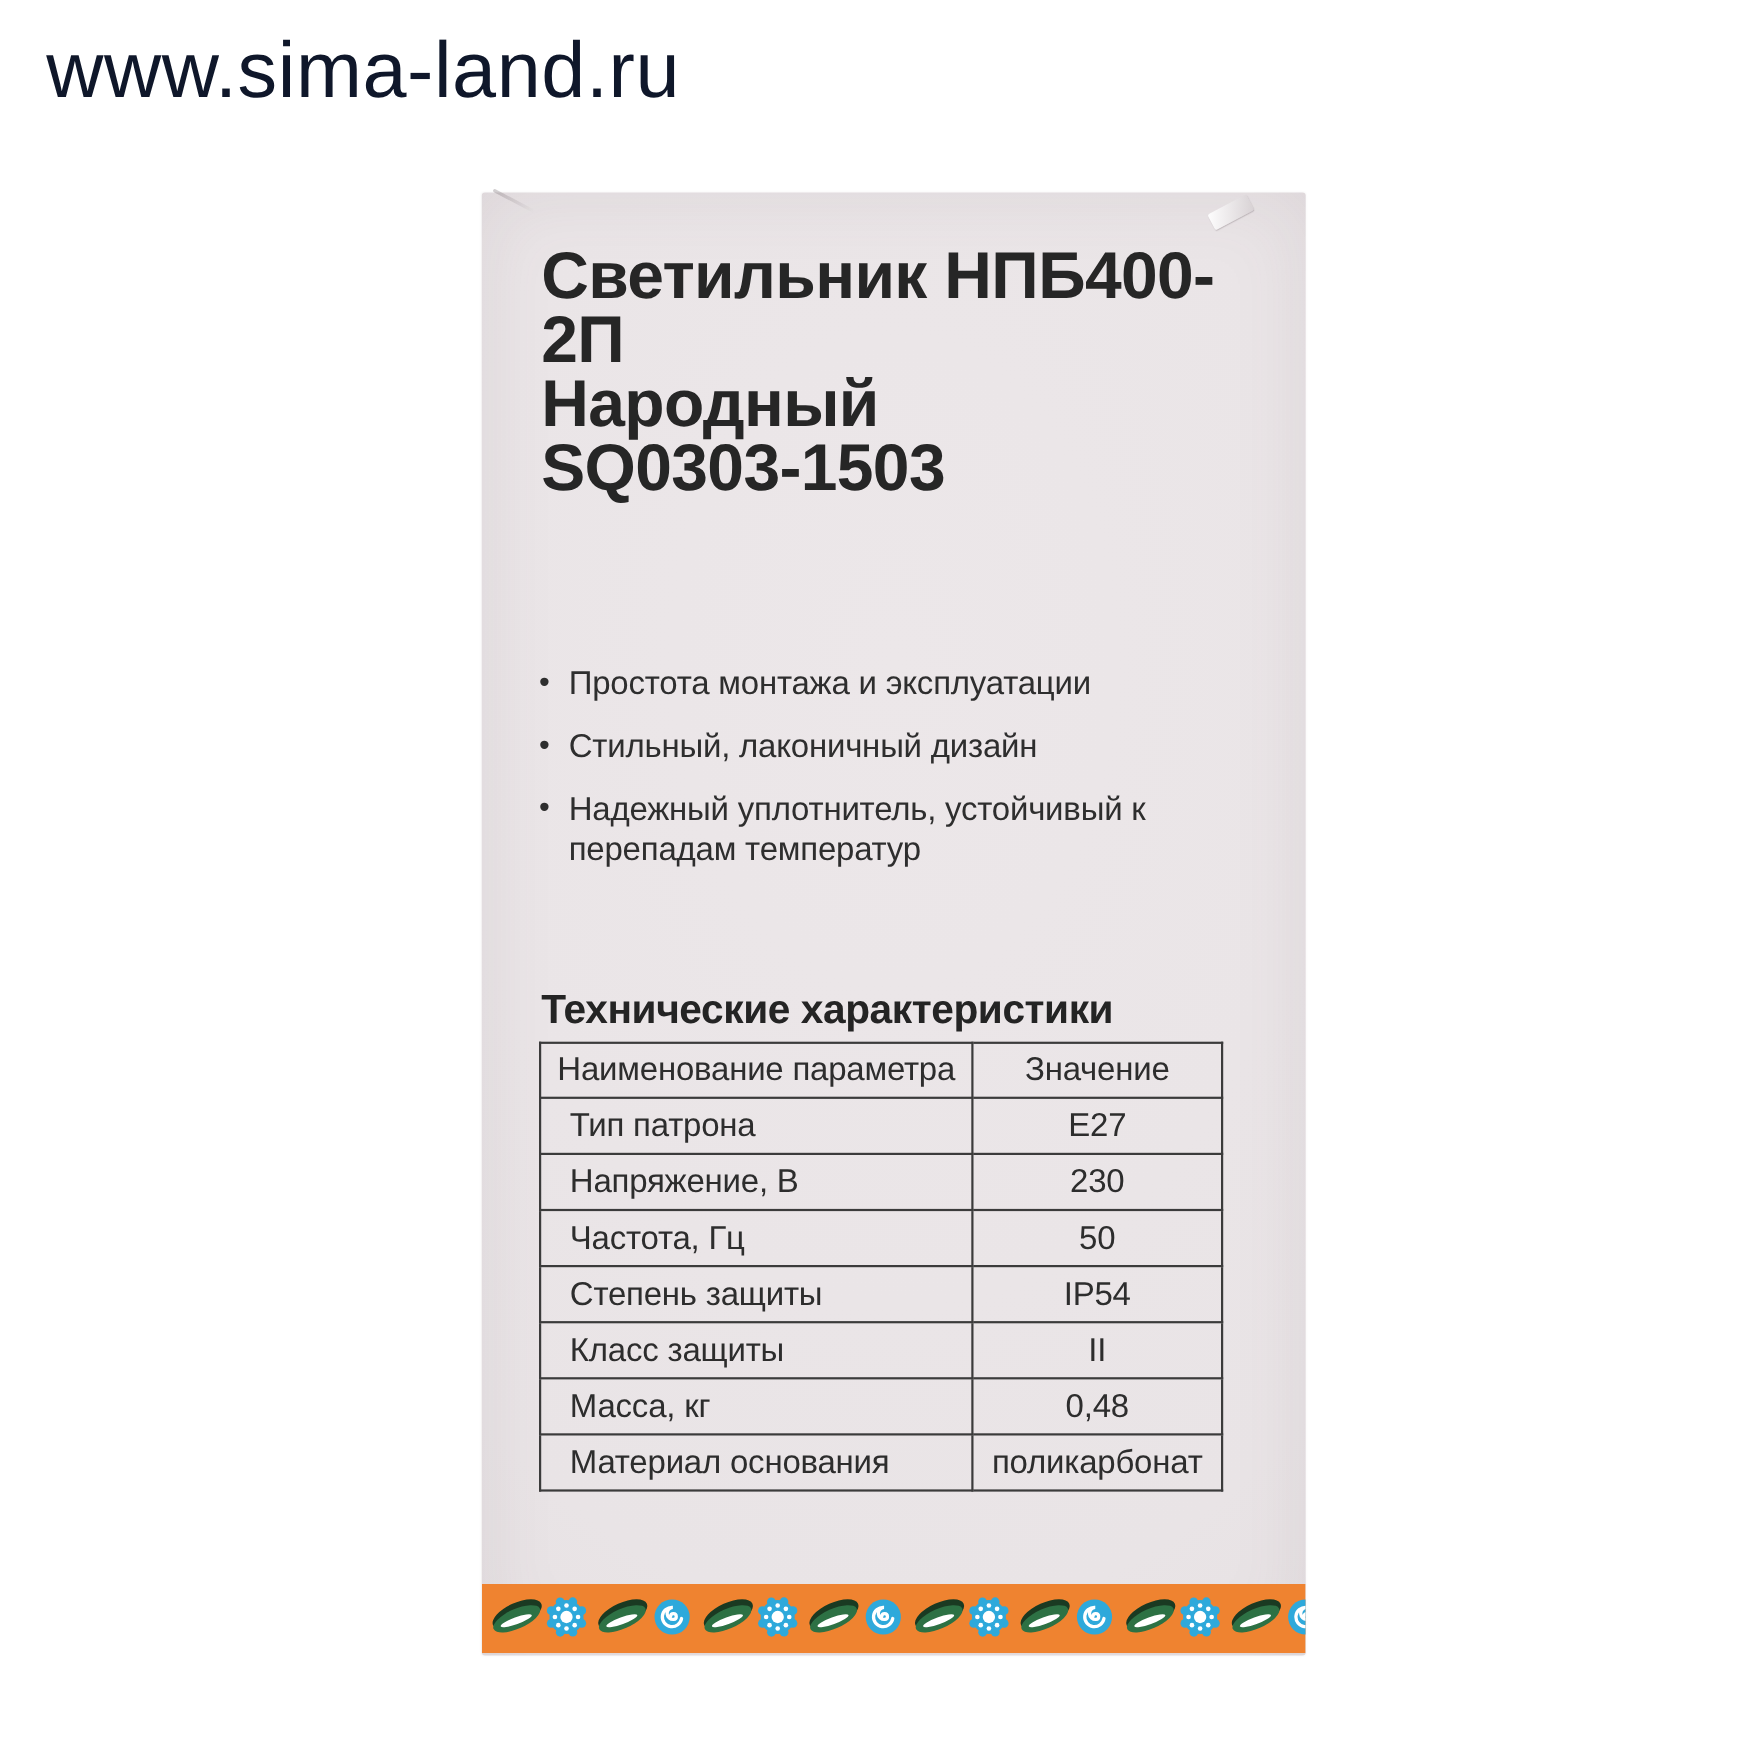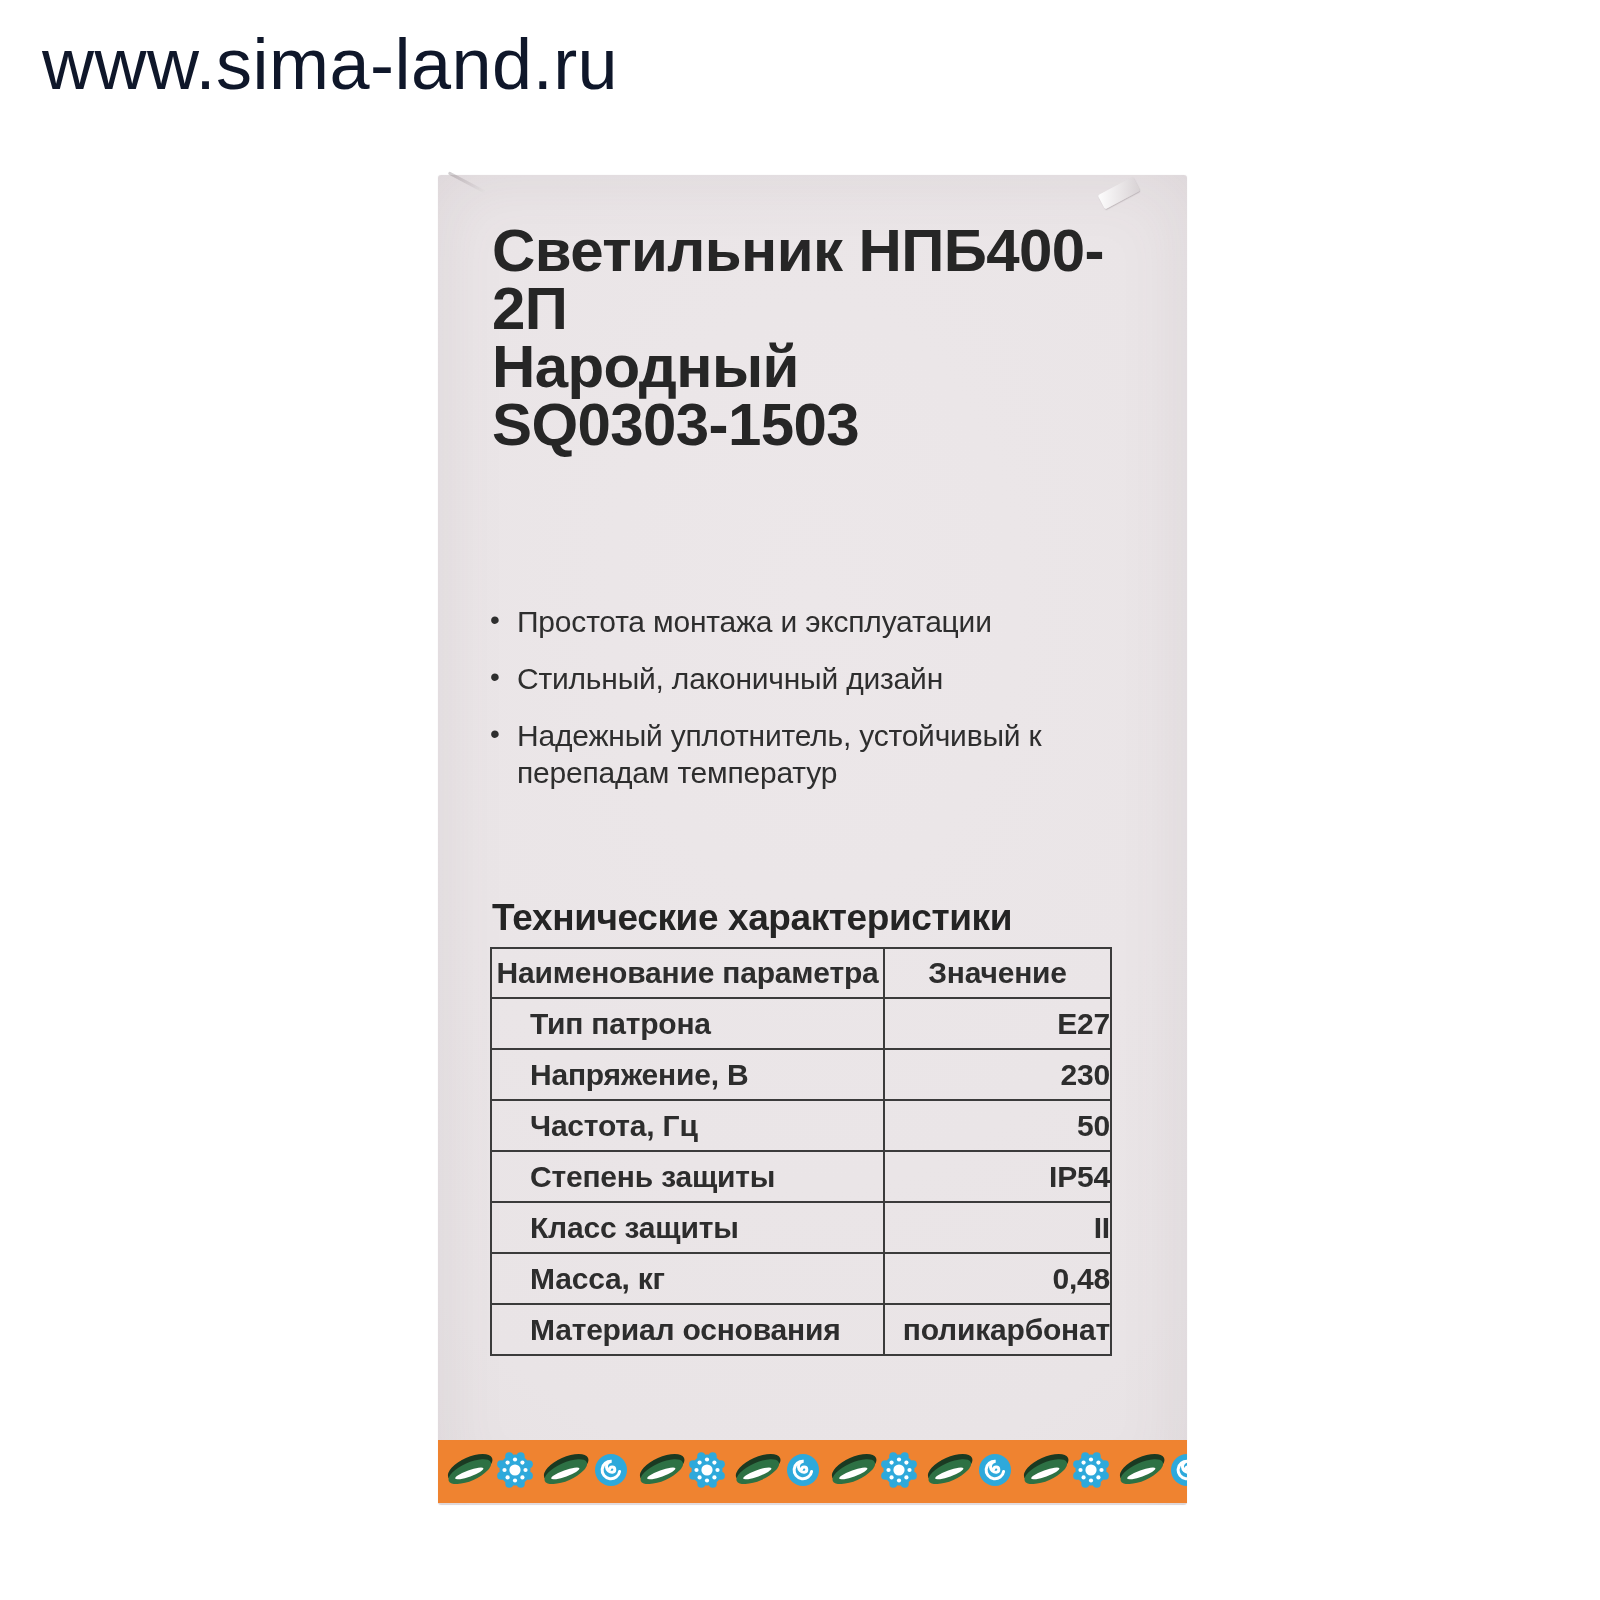--- a/index.html
+++ b/index.html
@@ -59,28 +59,28 @@
     font-size:37px; font-weight:700; color:#242424;
     letter-spacing:-0.4px;
   }
   table.specs {
     position:absolute; left:52px; top:772px;
     width:620px; border-collapse:collapse;
     color:#2d2d2d; table-layout:fixed;
   }
   .specs th, .specs td {
     border:2px solid #3b3b3b;
-    font-weight:700; font-size:30px;
+    font-weight:400; font-size:30px;
     letter-spacing:-0.2px;
     padding:0;
   }
   .specs th { height:50px; text-align:center; }
   .specs td { height:51px; }
-  .specs td.label { padding-left:38px; text-align:left; }
-  .specs td.value { text-align:right; }
+  .specs td.label { padding-left:26px; text-align:left; }
+  .specs td.value { text-align:center; }
   .band {
     position:absolute; left:0; top:1265px;
     width:749px; height:63px; overflow:hidden;
   }
   .band svg { display:block; }
 </style>
 </head>
 <body>
 
 <div class="watermark">www.sima-land.ru</div>

